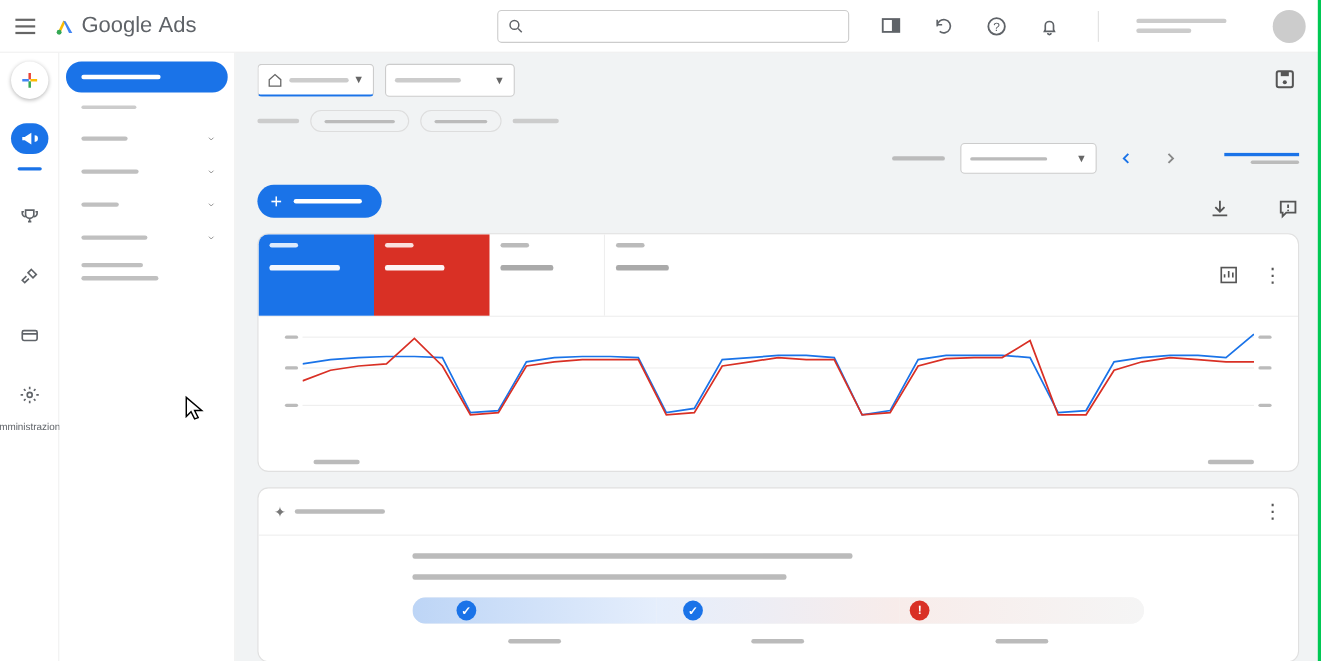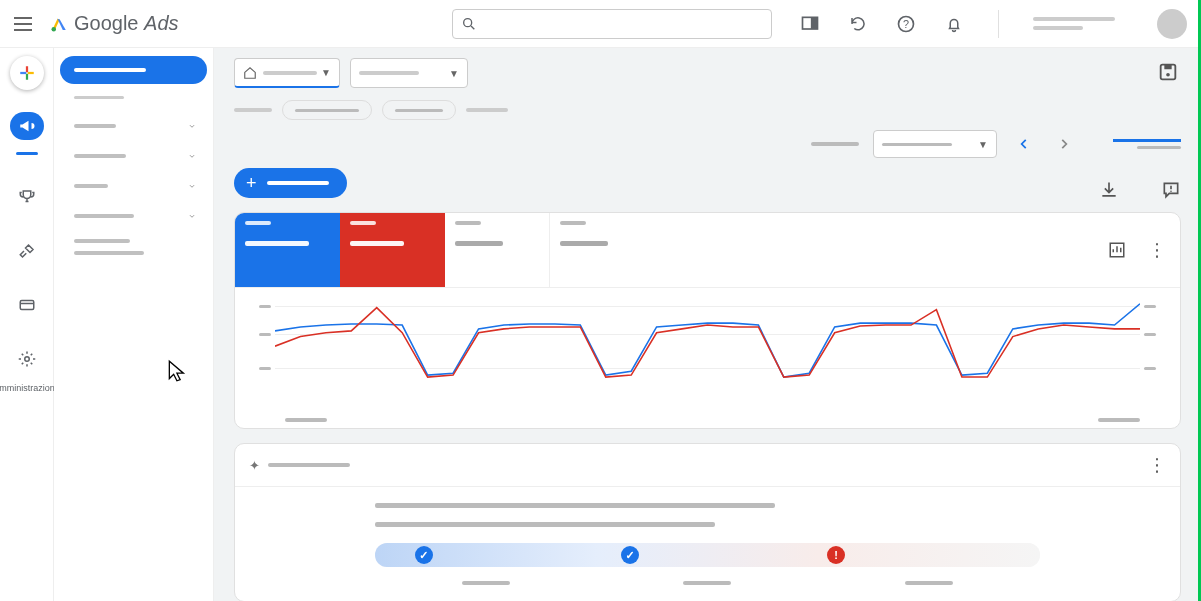--- a/index.html
+++ b/index.html
@@ -4,21 +4,21 @@
 <style>
 * { margin:0; padding:0; box-sizing:border-box; font-family:Arial,Helvetica,sans-serif; }
 body { width:1201px; height:601px; background:#f1f3f4; overflow:hidden; position:relative; }
 
 
 .header { height:48px; background:#fff; display:flex; align-items:center; padding:0 14px; border-bottom:1px solid #eee; }
 .hamburger { width:18px; height:14px; display:flex; flex-direction:column; justify-content:space-between; margin-right:18px; cursor:pointer; }
 .hamburger span { height:2px; background:#666; }
 .logo-a { width:18px; height:18px; margin-right:6px; }
 .logo-text { font-size:20px; color:#5f6368; }
-.logo-text b { font-weight:500;font-style:italic; }
+.logo-text b { font-weight:500; }
 .search-wrap { margin-left:auto; width:320px; height:30px; border:1px solid #ccc; border-radius:4px; display:flex; align-items:center; padding:0 8px; }
 .search-wrap svg { width:16px; height:16px; color:#5f6368; }
 .header-icons { display:flex; align-items:center; gap:28px; margin-left:28px; }
 .hicon { width:20px; height:20px; color:#5f6368; cursor:pointer; display:flex; align-items:center; justify-content:center; }
 .hdiv { width:1px; height:28px; background:#e0e0e0; margin:0 6px; }
 .acct-block { display:flex; flex-direction:column; gap:5px; }
 .acct-block .ph { height:4px; background:#ccc; border-radius:2px; }
 .avatar { width:30px; height:30px; border-radius:50%; background:#ccc; margin-left:14px; }
 
 

